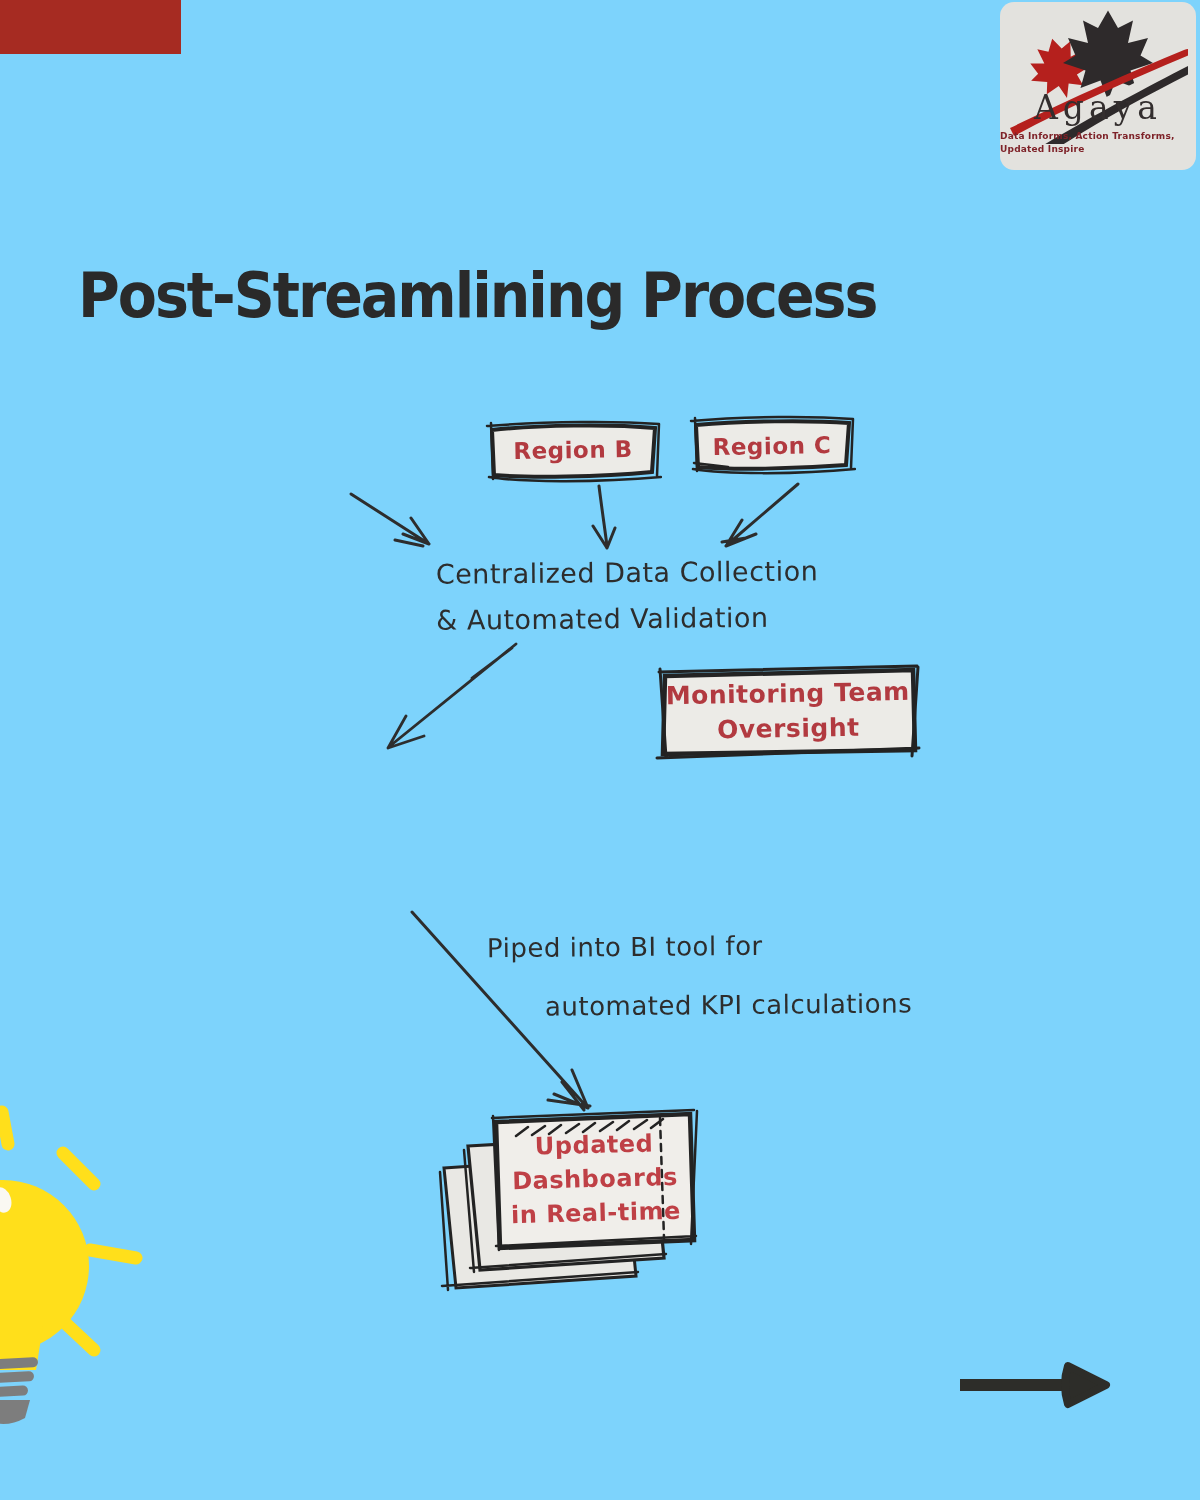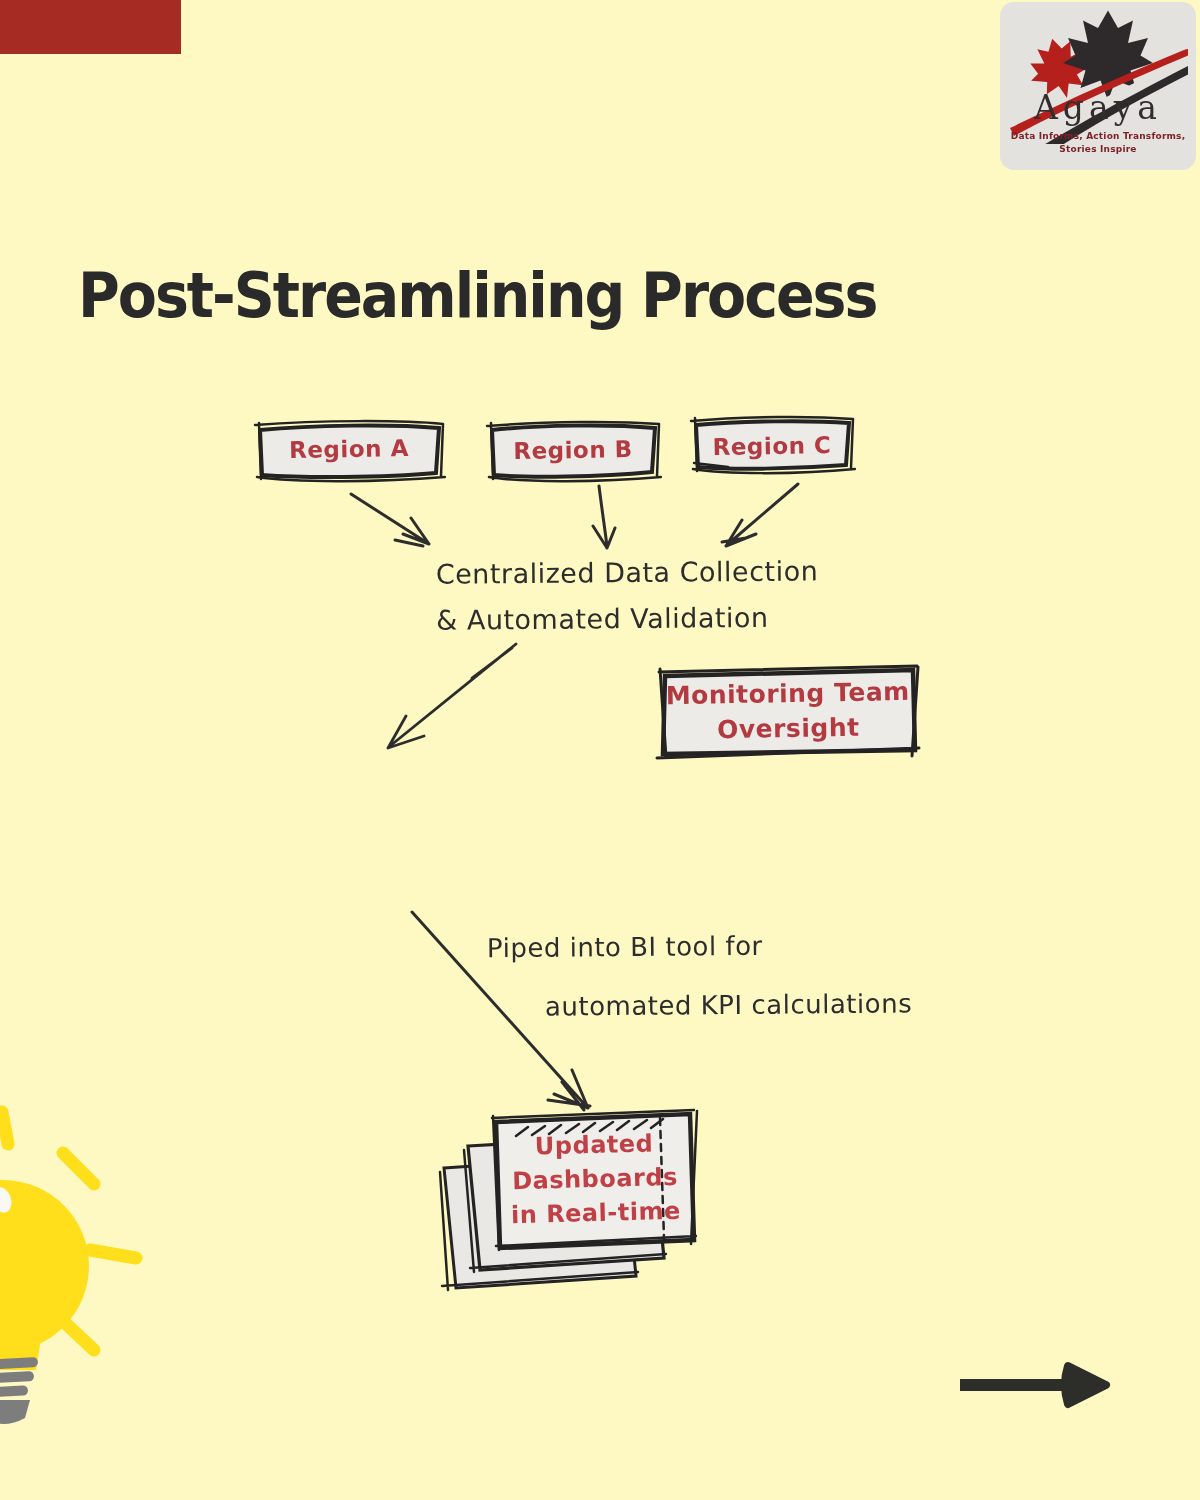--- a/index.html
+++ b/index.html
@@ -1,31 +1,31 @@
 <!DOCTYPE html>
 <html><head>
 <meta charset="utf-8">
 <style>
   html,body{margin:0;padding:0;}
   #canvas{
     position:relative;
     width:1200px;height:1500px;
-    background:#fef9c3;
+    background:#7dd3fc;
     overflow:hidden;
     font-family:"DejaVu Sans",sans-serif;
   }
   .abs{position:absolute;}
   
   .red-bar{left:0;top:120;width:181px;height:54px;background:#a62b22;}
   .logo-wrap{left:1000px;top:2px;width:196px;height:168px;}
   .logo-tile{position:absolute;left:0;top:0;width:100%;height:100%;background:#e3e2de;border-radius:14px;}
   .logo-art{position:absolute;left:8px;top:2px;}
   .brand{position:absolute;left:0;top:86px;width:100%;text-align:center;
     font-family:"DejaVu Serif",serif;font-size:33px;color:#332e2e;letter-spacing:5px;}
-  .tagline{position:absolute;left:0;top:128px;width:100%;text-align:center;
+  .tagline{position:absolute;left:0;top:128px;width:100%;
     font-size:9px;font-weight:bold;color:#7e2228;line-height:13px;letter-spacing:0.2px;}
   
   .page-title{left:78px;top:262px;width:900px;
     font-size:57px;font-weight:700;color:#2a2a2a;letter-spacing:-2px;
     transform:scaleY(1.08);}
   .hand{font-family:"DejaVu Sans",sans-serif;letter-spacing:0.5px;}
   .red-hand{color:#b23a40;font-weight:bold;}
   .node-label{position:absolute;width:100%;text-align:center;}
   
   .box-a{left:252px;top:416px;width:194px;height:70px;}
@@ -70,33 +70,26 @@
         <path fill="none" stroke="#e3e2de" stroke-width="11" stroke-linecap="round" d="M8,148 C60,116 130,84 180,58"></path>
 
         <path fill="#b5201d" d="M2,124 C60,96 122,68 176,46 C184,43 186,48 179,52 C122,76 58,104 6,132 Z"></path>
 
         <path fill="#2e2a2b" d="M8,158 C68,120 134,86 180,62 C188,58 190,64 183,69 C134,94 70,128 14,168 Z"></path>
       </svg>
     </span>
     <div class="brand">Agaya</div>
     <div class="tagline">
       <div>Data Informs, Action Transforms,</div>
-      <div>Stories Inspire</div>
+      <div>Updated Inspire</div>
     </div>
   </div>
 
   <div class="abs page-title">Post-Streamlining Process</div>
 
-  <div class="abs box-a">
-    <svg width="194" height="70" viewBox="0 0 194 70">
-      <path d="M8,14 C60,9 140,8 187,12 L184,57 C130,62 50,62 10,59 Z" fill="#ecebe7" stroke="#232323" stroke-width="4" stroke-linecap="round"></path>
-      <path d="M3,9 C70,4 150,4 191,8 M191,8 L189,60 M193,61 C120,67 40,66 5,61 M7,7 L9,63" fill="none" stroke="#232323" stroke-width="2.5" stroke-linecap="round"></path>
-    </svg>
-    <div class="node-label box-label red-hand hand">Region A</div>
-  </div>
 
   <div class="abs box-b">
     <svg width="178" height="68" viewBox="0 0 178 68">
       <path d="M8,13 C55,8 125,7 171,11 L168,55 C115,60 45,61 10,58 Z" fill="#ecebe7" stroke="#232323" stroke-width="4" stroke-linecap="round"></path>
       <path d="M3,9 C65,4 135,4 175,7 M175,7 L173,59 M177,60 C110,66 35,65 5,60 M7,6 L9,62" fill="none" stroke="#232323" stroke-width="2.5" stroke-linecap="round"></path>
     </svg>
     <div class="node-label box-label red-hand hand">Region B</div>
   </div>
 
   <div class="abs box-c">

